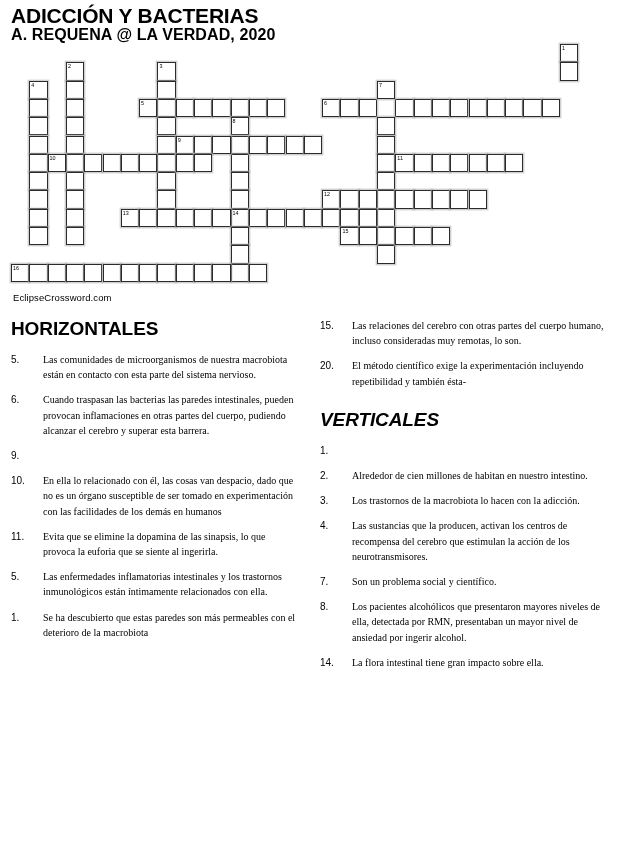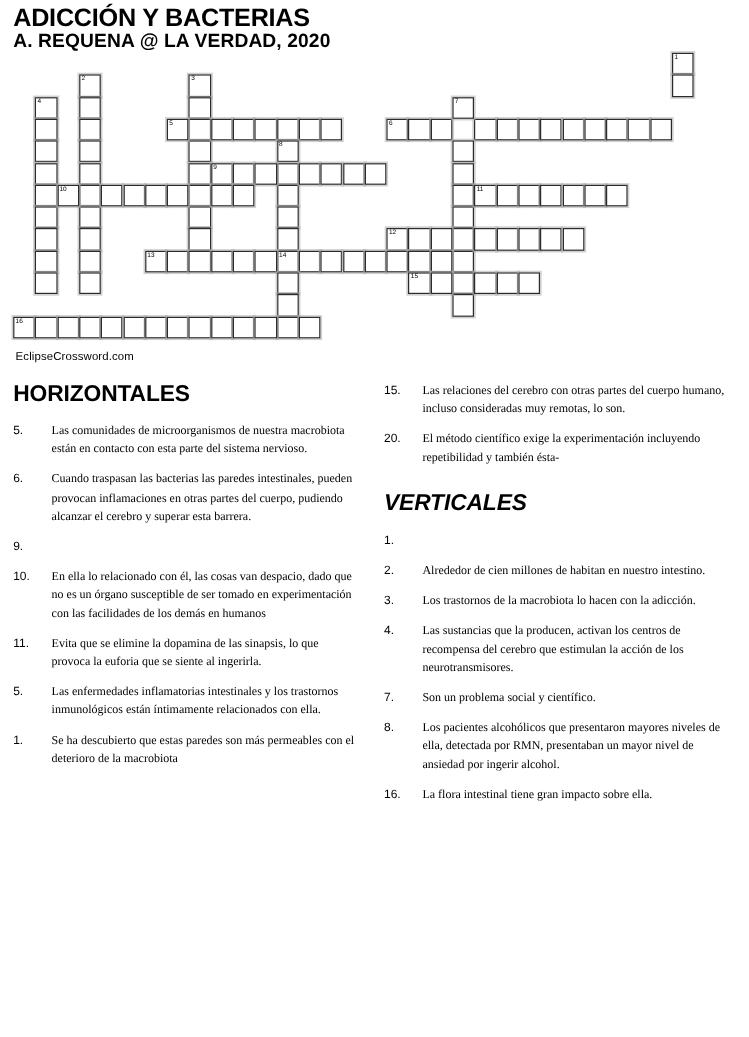--- a/index.html
+++ b/index.html
@@ -352,17 +352,17 @@
       </li>
       <li class="clue-item">
         <span class="clue-num">7.</span>
         <span class="clue-text">Son un problema social y científico.</span>
       </li>
       <li class="clue-item">
         <span class="clue-num">8.</span>
         <span class="clue-text">Los pacientes alcohólicos que presentaron mayores niveles de ella, detectada por RMN, presentaban un mayor nivel de ansiedad por ingerir alcohol.</span>
       </li>
       <li class="clue-item">
-        <span class="clue-num">16.</span>
+        <span class="clue-num">14.</span>
         <span class="clue-text">La flora intestinal tiene gran impacto sobre ella.</span>
       </li>
     </ul>
 </div>
 
 </body></html>

